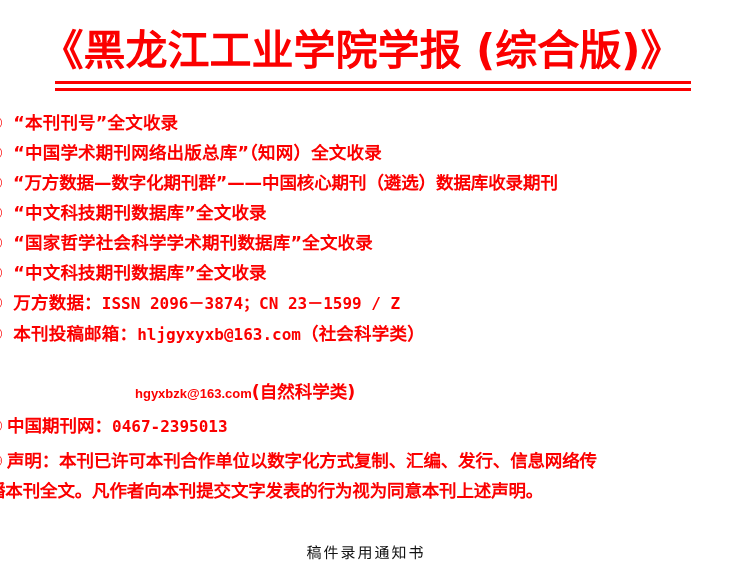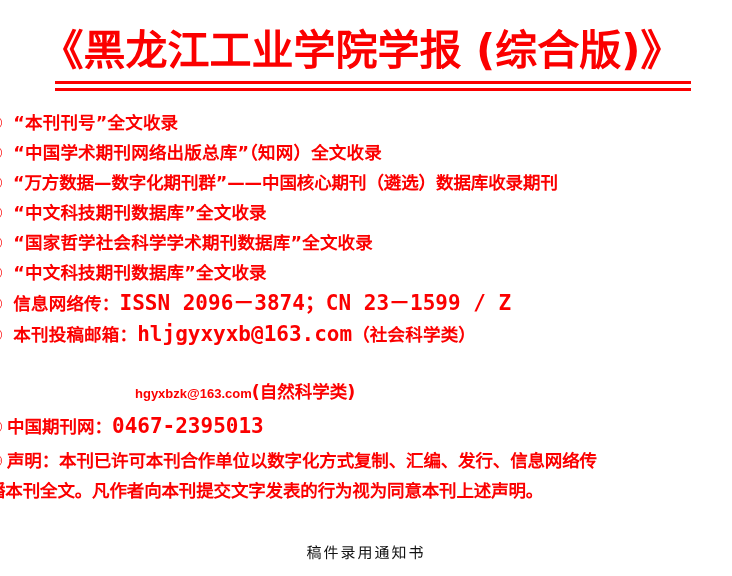--- a/index.html
+++ b/index.html
@@ -72,21 +72,21 @@
     vertical-align: baseline;
   }
   .info-text { display: inline; }
 
   
   .info-item.wide { letter-spacing: -0.1px; }
 
   
   .mono {
     font-family: "DejaVu Sans Mono", "Liberation Mono", monospace;
-    font-size: 21px;
+    font-size: 16px;
     font-weight: 700;
     letter-spacing: 0px;
   }
   .mono-small {
     font-family: Liberation Sans, sans-serif;
     font-size: 13px;
     font-weight: 700;
     margin-top: 23px;
   }
 
@@ -182,21 +182,21 @@
     <span class="info-text">“国家哲学社会科学学术期刊数据库”全文收录</span>
   </li>
 
   <li class="info-item">
     <span class="marker">⑥</span>
     <span class="info-text">“中文科技期刊数据库”全文收录</span>
   </li>
 
   <li class="info-item">
     <span class="marker">⑦</span>
-    <span class="info-text">信息网络传：</span><span class="mono">ISSN 2096－3874；CN 23－1599 / Z</span>
+    <span class="info-text">万方数据：</span><span class="mono">ISSN 2096－3874；CN 23－1599 / Z</span>
   </li>
 
   <li class="info-item">
     <span class="marker">⑧</span>
     <span class="info-text">本刊投稿邮箱：</span><span class="mono">hljgyxyxb@163.com</span><span class="info-text">（社会科学类）</span>
   </li>
 </ul>
 
 <div class="email-second">
   <span class="mono-small">hgyxbzk@163.com</span><span>(自然科学类)</span>

